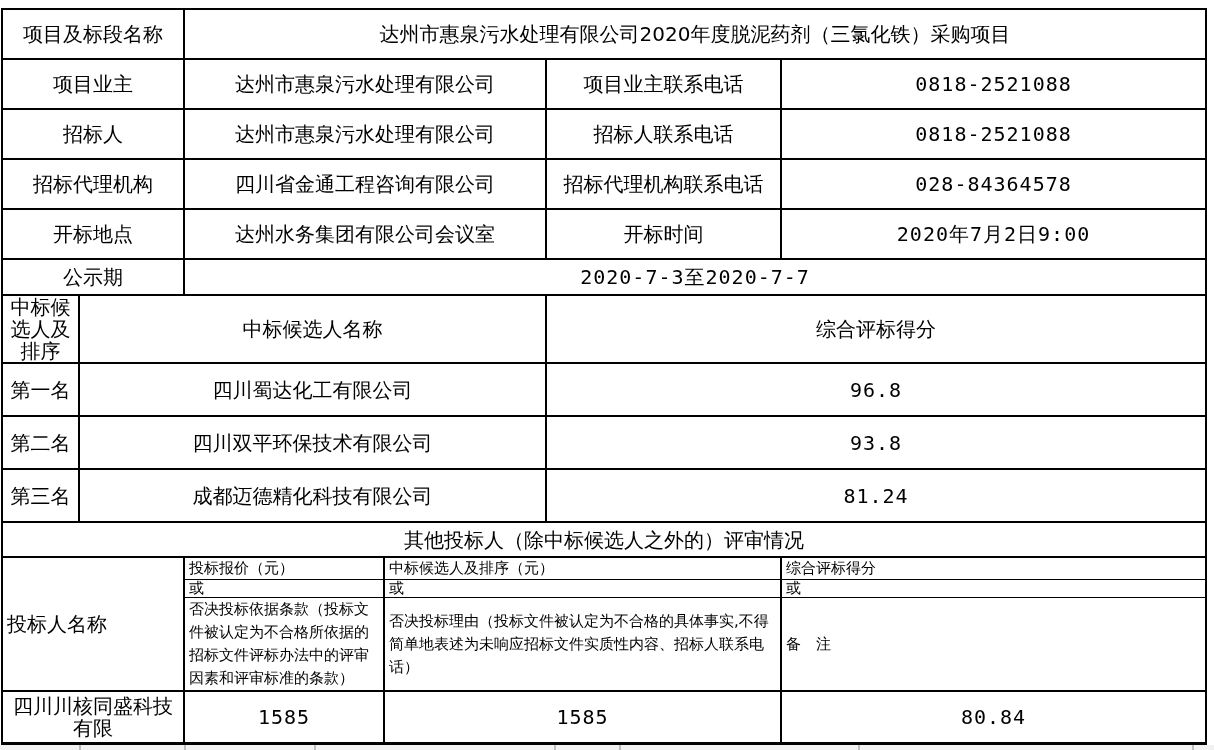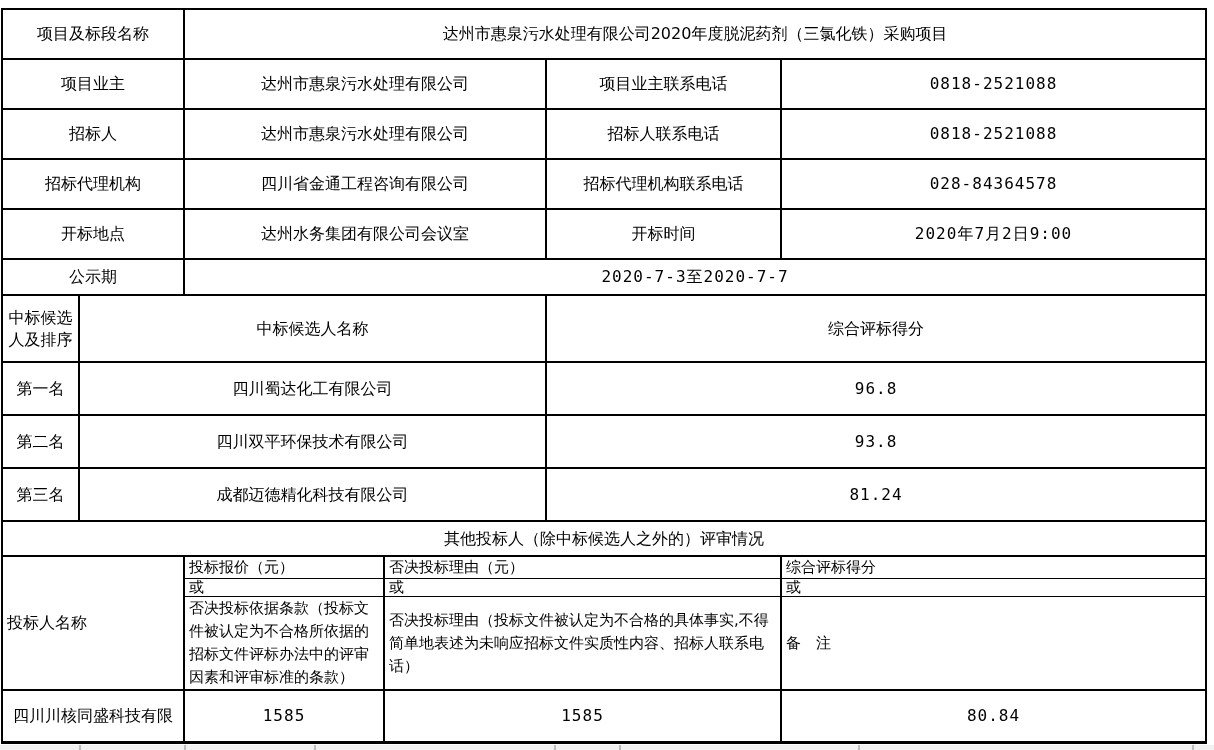--- a/index.html
+++ b/index.html
@@ -1,19 +1,19 @@
 <!DOCTYPE html>
 <html><head>
 <meta charset="utf-8">
 <style>
   html,body{margin:0;padding:0;background:#ffffff;}
   #page{position:relative;width:1214px;height:750px;background:#ffffff;overflow:hidden;
         font-family:"DejaVu Sans","Liberation Sans",sans-serif;color:#000;}
   table.bid{position:absolute;left:1px;top:8px;width:1204px;border-collapse:collapse;table-layout:fixed;}
-  td{border:2px solid #000;font-size:16px;text-align:center;vertical-align:middle;
+  td{border:2px solid #000;font-size:20px;text-align:center;vertical-align:middle;
      padding:0 4px;overflow:hidden;word-break:break-all;line-height:22px;}
   td.leftal{text-align:left;padding-left:4px;}
   td.sub{font-size:15px;text-align:left;padding:0 2px 0 4px;line-height:21px;}
   td.sub-top{border-bottom-width:1px;}
   td.sub-or{border-top-width:1px;border-bottom-width:1px;line-height:17px;}
   td.sub-para{border-top-width:1px;line-height:23px;}
   td.num{font-family:"DejaVu Sans Mono","Liberation Mono",monospace;letter-spacing:1px;}
   tr.r-info td{height:48px;}
   tr.r-pub td{height:34px;}
   tr.r-candhead td{height:65px;}
@@ -99,21 +99,21 @@
       <td colspan="2" class="num">81.24</td>
     </tr>
 
     <tr class="r-section">
       <td colspan="6">其他投标人（除中标候选人之外的）评审情况</td>
     </tr>
 
     <tr class="r-subtop">
       <td colspan="2" rowspan="3" class="leftal">投标人名称</td>
       <td class="sub sub-top">投标报价（元）</td>
-      <td colspan="2" class="sub sub-top">否决投标理由（元）</td>
+      <td colspan="2" class="sub sub-top">中标候选人及排序（元）</td>
       <td class="sub sub-top">综合评标得分</td>
     </tr>
     <tr class="r-subor">
       <td class="sub sub-or">或</td>
       <td colspan="2" class="sub sub-or">或</td>
       <td class="sub sub-or">或</td>
     </tr>
     <tr class="r-subpara">
       <td class="sub sub-para">否决投标依据条款（投标文件被认定为不合格所依据的招标文件评标办法中的评审因素和评审标准的条款）</td>
       <td colspan="2" class="sub sub-para">否决投标理由（投标文件被认定为不合格的具体事实,不得简单地表述为未响应招标文件实质性内容、招标人联系电话）</td>

